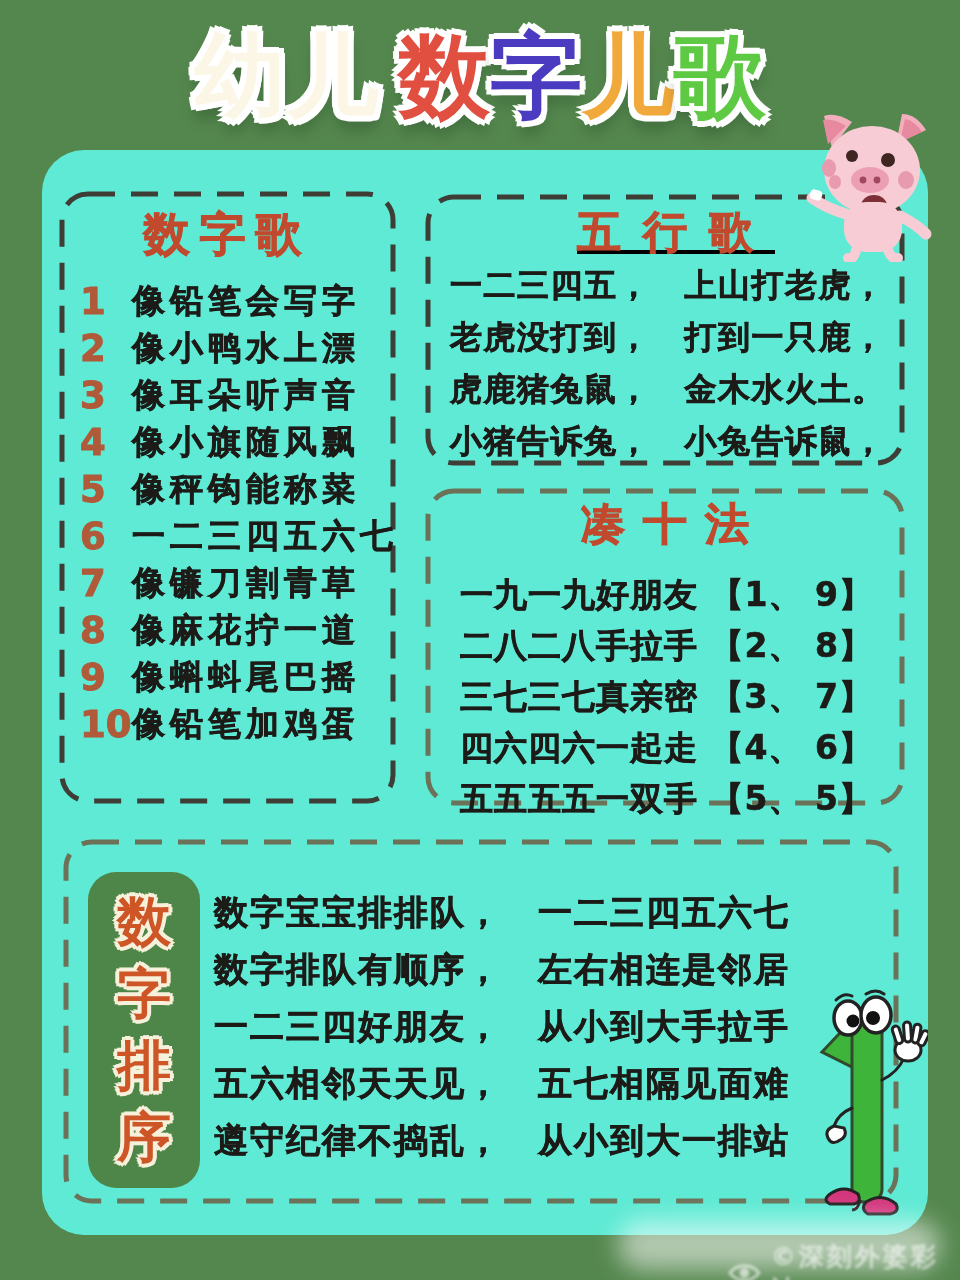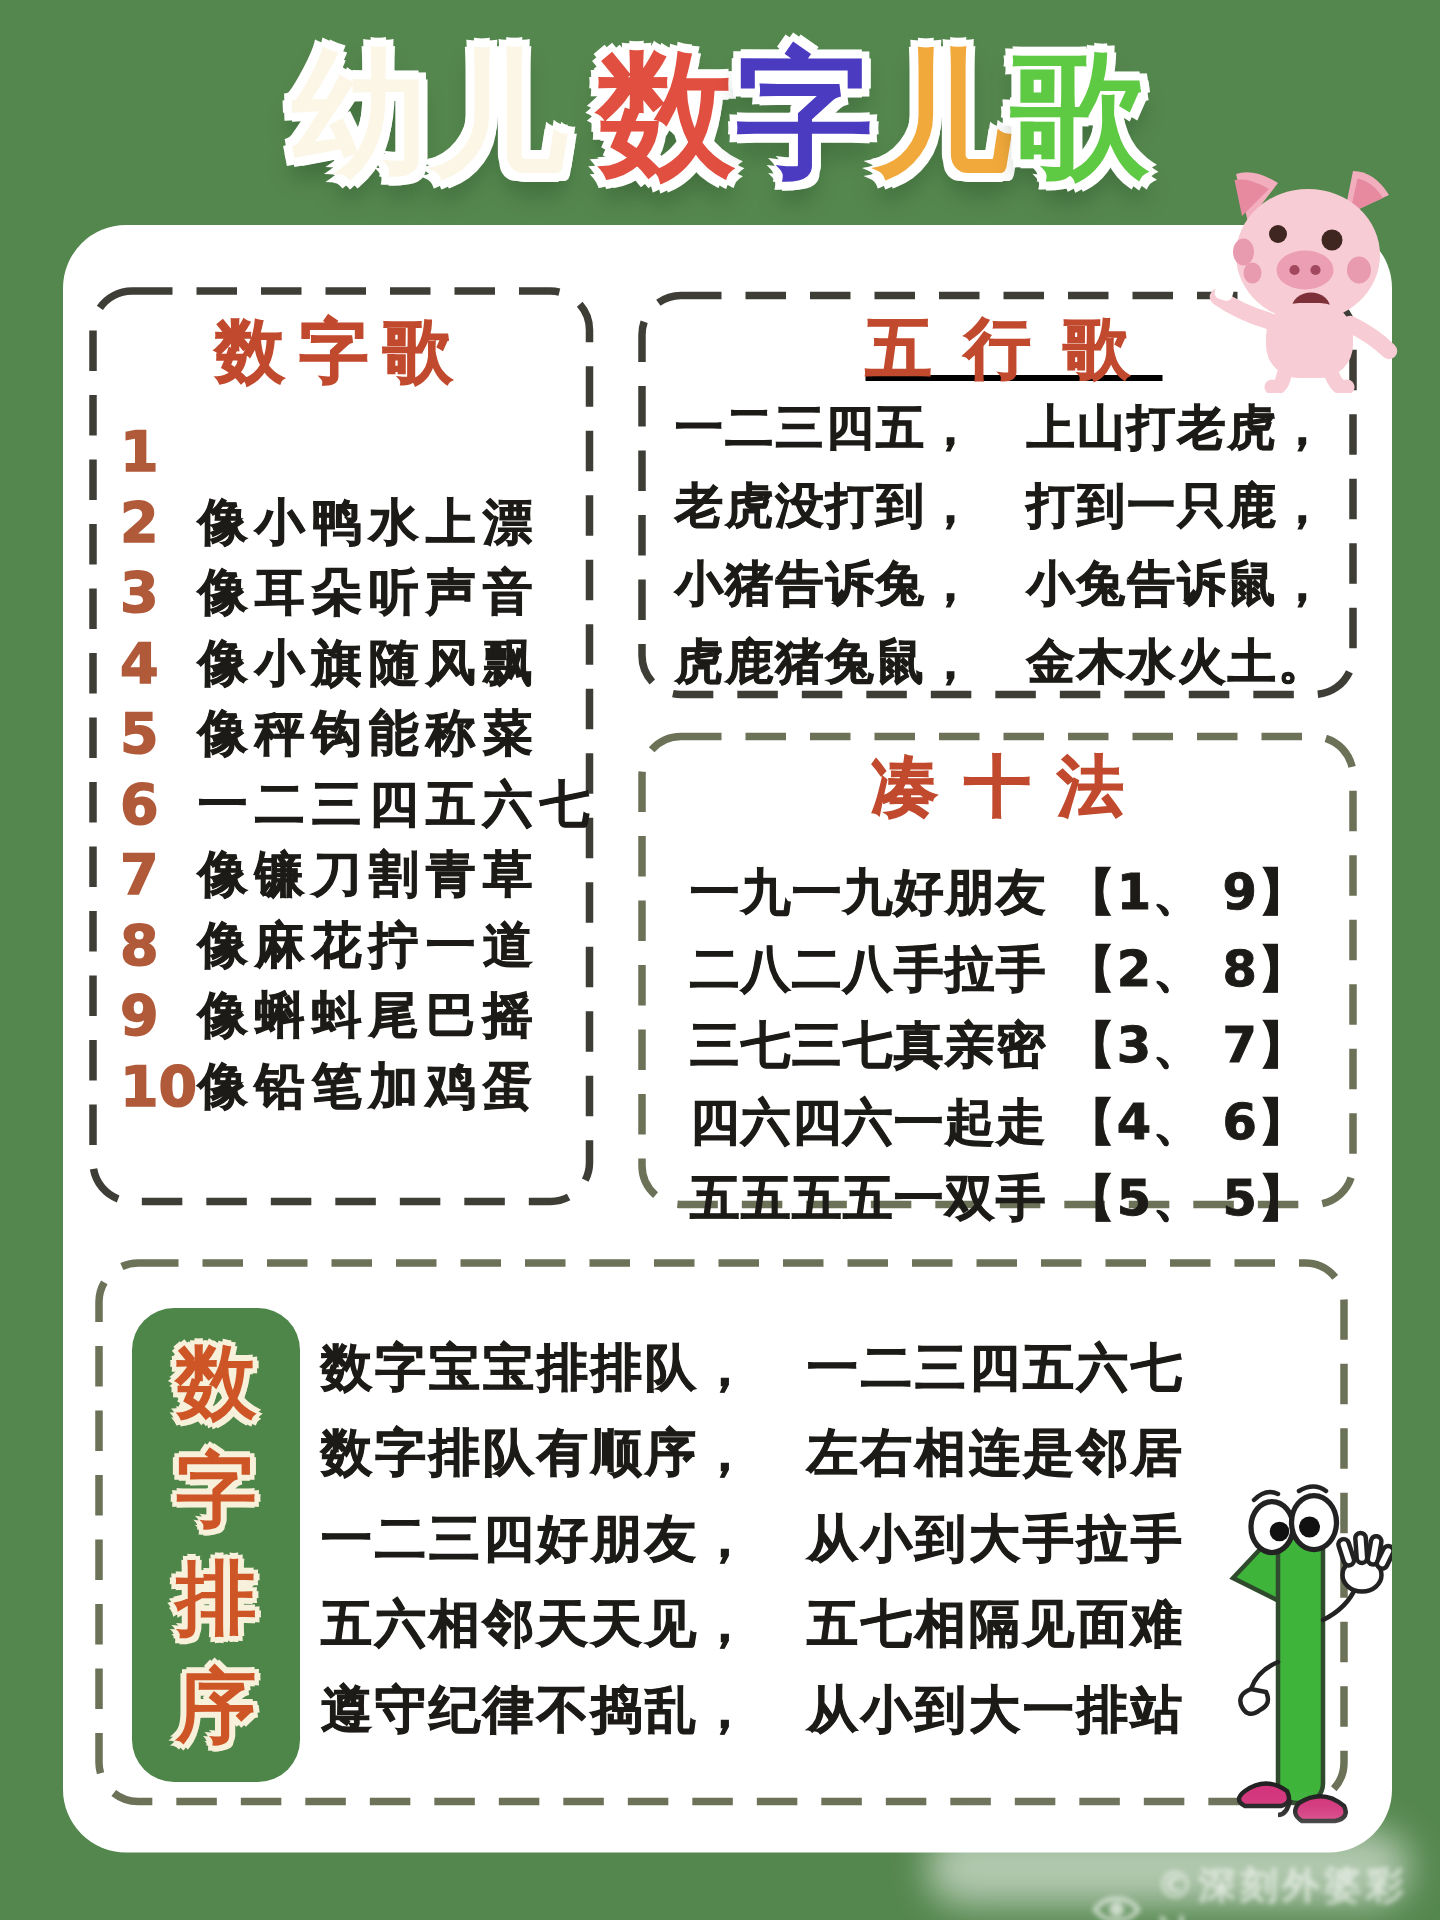--- a/index.html
+++ b/index.html
@@ -21,21 +21,21 @@
     text-shadow:
       -5px -5px 0 #ffffff, 0 -6px 0 #ffffff, 5px -5px 0 #ffffff,
       -6px 0 0 #ffffff, 6px 0 0 #ffffff,
       -5px 5px 0 #ffffff, 0 6px 0 #ffffff, 5px 5px 0 #ffffff,
       0 12px 16px rgba(15,40,15,.40);
   }
 
   
   .card{
     position:absolute;left:42px;top:150px;width:886px;height:1085px;
-    background:#ffffff;border-radius:42px;
+    background:#5eead4;border-radius:42px;
   }
 
   
   .panel{position:absolute;}
   .panel svg.dash{position:absolute;inset:0;width:100%;height:100%;overflow:visible;}
   .panel svg.dash rect{
     x:4px;y:4px;width:calc(100% - 8px);height:calc(100% - 8px);
     rx:26px;fill:none;stroke-width:5px;
     stroke-dasharray:27 16;
   }
@@ -156,20 +156,21 @@
   <div class="card">
 
     <div class="panel p-shuzige">
       <svg class="dash dash-dark">
           <rect></rect>
         </svg>
       <div class="panel-heading">数字歌</div>
       <div class="rows">
           <div class="row">
             <span class="num">1</span>
+            <span class="txt">像铅笔会写字</span>
           </div>
           <div class="row">
             <span class="num">2</span>
             <span class="txt">像小鸭水上漂</span>
           </div>
           <div class="row">
             <span class="num">3</span>
             <span class="txt">像耳朵听声音</span>
           </div>
           <div class="row">
@@ -204,22 +205,22 @@
     </div>
 
     <div class="panel p-wuxingge">
       <svg class="dash dash-dark">
           <rect></rect>
         </svg>
       <div class="panel-heading">五行歌</div>
       <div class="lines">
           <div class="line">一二三四五，　上山打老虎，</div>
           <div class="line">老虎没打到，　打到一只鹿，</div>
+          <div class="line">虎鹿猪兔鼠，　金木水火土。</div>
           <div class="line">小猪告诉兔，　小兔告诉鼠，</div>
-          <div class="line">虎鹿猪兔鼠，　金木水火土。</div>
         </div>
     </div>
 
     <div class="panel p-coushifa">
       <svg class="dash dash-olive">
           <rect></rect>
         </svg>
       <div class="panel-heading">凑十法</div>
       <div class="lines">
           <div class="line">一九一九好朋友 【1、 9】</div>

